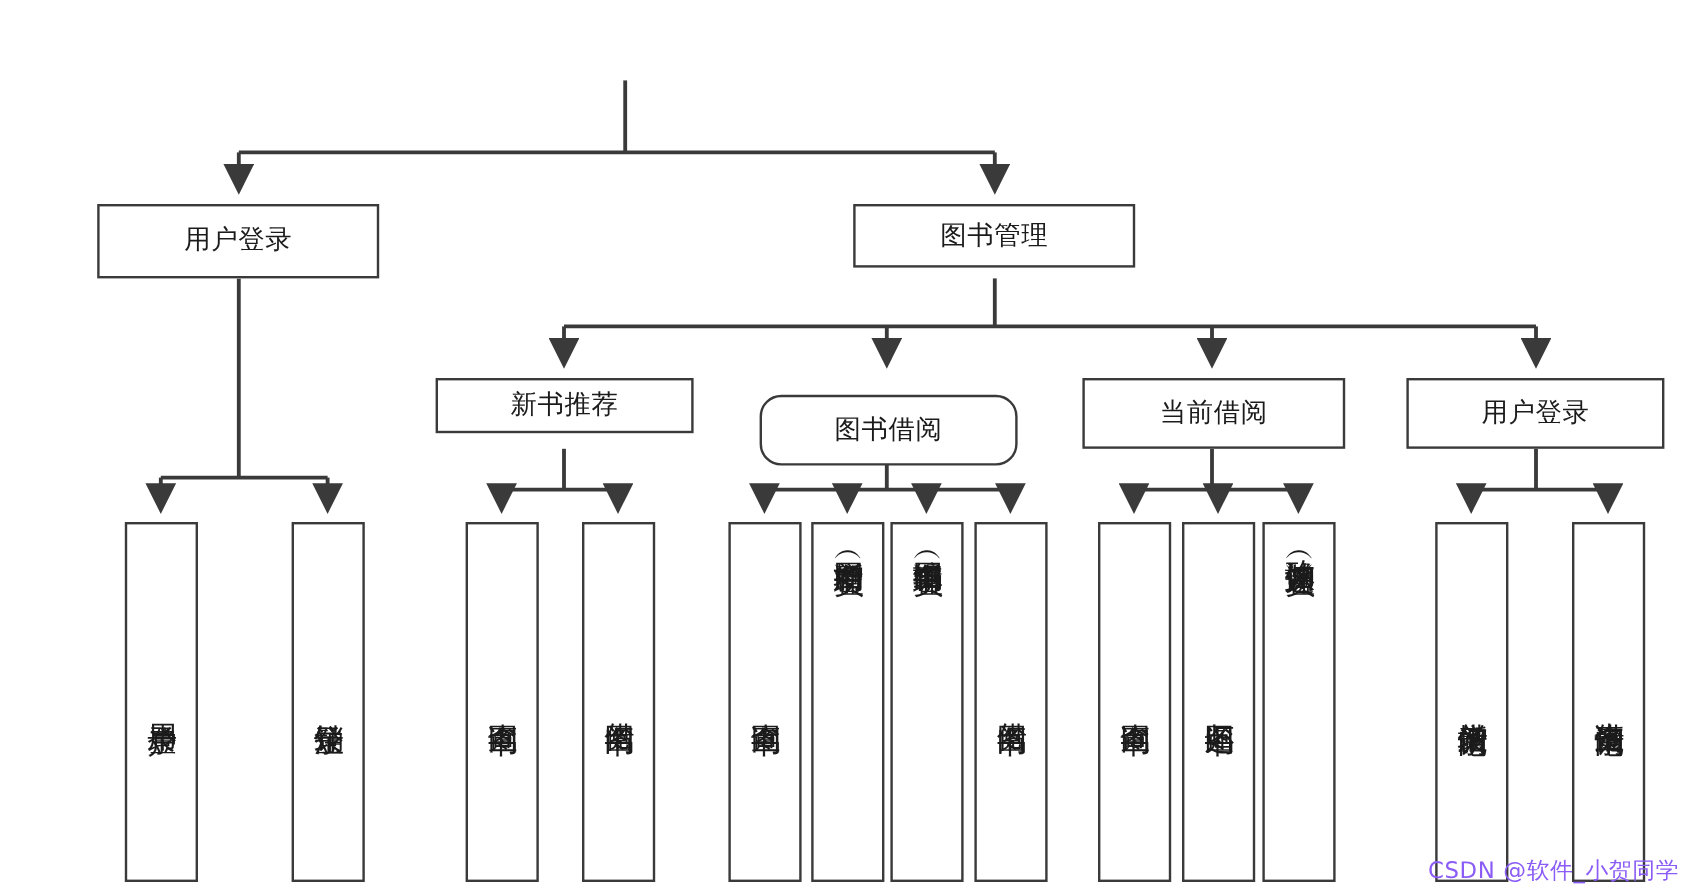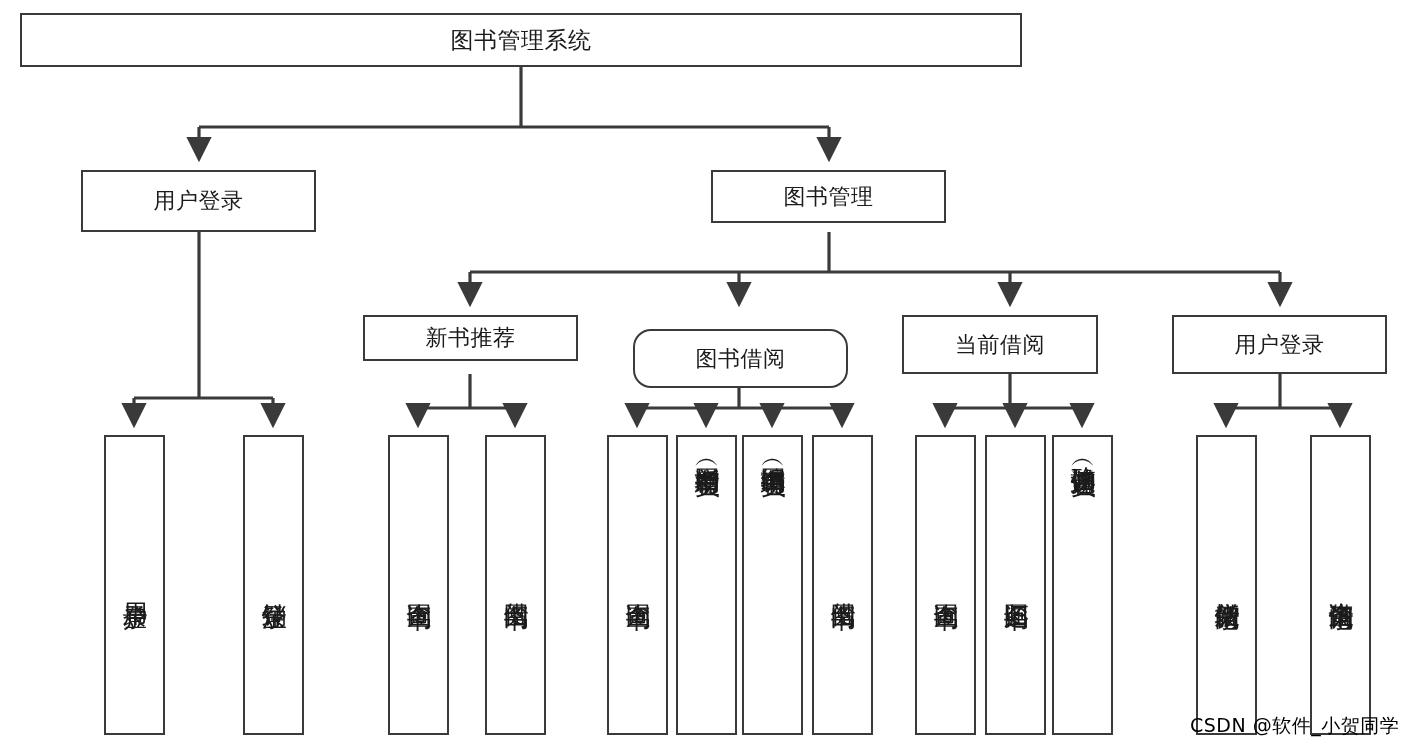--- a/index.html
+++ b/index.html
@@ -62,21 +62,21 @@
   }
   .node.vert.center-text {
     align-items: center;
     padding-top: 0;
   }
   .watermark {
     position: absolute;
     left: 1190px;
     top: 713px;
     font-size: 19px;
-    color: #000000;
+    color: #8b5cf6;
     white-space: nowrap;
     z-index: 6;
     letter-spacing: 0.5px;
   }
 </style>
 </head>
 <body>
 
 <div id="canvas">
 
@@ -123,38 +123,35 @@
       <path d="M 1015 408 L 1015 424" marker-end="url(#arrow)"></path>
       <path d="M 1082 408 L 1082 424" marker-end="url(#arrow)"></path>
 
       <path d="M 1280 374 L 1280 408"></path>
       <path d="M 1226 408 L 1340 408"></path>
       <path d="M 1226 408 L 1226 424" marker-end="url(#arrow)"></path>
       <path d="M 1340 408 L 1340 424" marker-end="url(#arrow)"></path>
     </g>
   </svg>
 
-  <div class="node horiz root" style="left:20px; top:13px; width:1002px; height:54px;">
-    <span class="node-label">图书管理系统</span>
-  </div>
 
   <div class="node horiz" style="left:81px; top:170px; width:235px; height:62px;">
     <span class="node-label">用户登录</span>
   </div>
   <div class="node horiz" style="left:711px; top:170px; width:235px; height:53px;">
     <span class="node-label">图书管理</span>
   </div>
 
   <div class="node horiz" style="left:363px; top:315px; width:215px; height:46px;">
     <span class="node-label">新书推荐</span>
   </div>
   <div class="node horiz" style="left:633px; top:329px; width:215px; height:59px;border-radius:18px;">
     <span class="node-label">图书借阅</span>
   </div>
-  <div class="node horiz" style="left:902px; top:315px; width:196px; height:59px;">
+  <div class="node horiz" style="left:902px; top:315px; width:219px; height:59px;">
     <span class="node-label">当前借阅</span>
   </div>
   <div class="node horiz" style="left:1172px; top:315px; width:215px; height:59px;">
     <span class="node-label">用户登录</span>
   </div>
 
   <div class="node vert center-text" style="left:104px; top:435px; width:61px; height:300px;">
     <span class="node-label">用户登录</span>
   </div>
   <div class="node vert center-text" style="left:243px; top:435px; width:61px; height:300px;">

